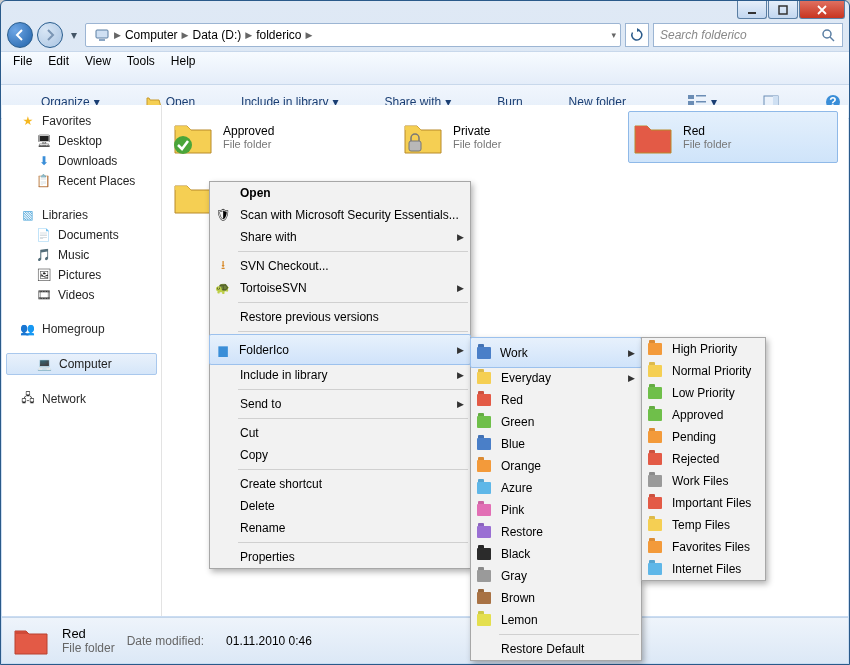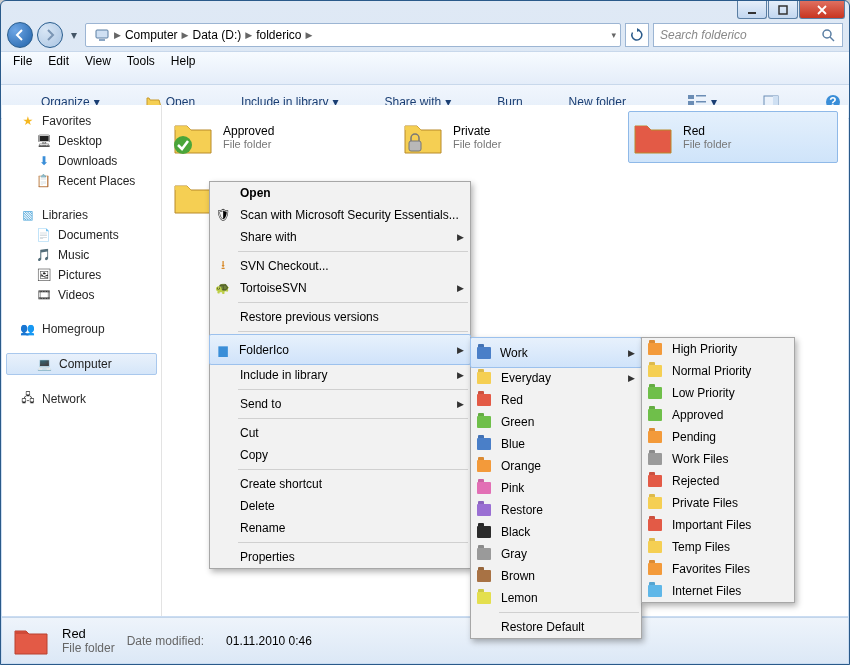--- a/index.html
+++ b/index.html
@@ -59,21 +59,21 @@
 
 
 .ctx { position: absolute; background: #f2f2f2; border: 1px solid #a7a7a7; box-shadow: 2px 3px 6px rgba(0,0,0,.3); font-size: 12px; }
 .ctx .row { display: flex; align-items: center; height: 22px; padding: 0 24px 0 30px; position: relative; white-space: nowrap; }
 .ctx .row:hover, .ctx .row.hover { background: linear-gradient(#e7f1fc, #d0e3fa); border: 1px solid #9cc1ed; border-radius: 2px; margin: -1px; padding: 0 23px 0 29px; height: 31px; }
 .ctx .sep { height: 1px; background: #d0d0d0; margin: 3px 2px 3px 28px; }
 .ctx .iconcell { position: absolute; left: 4px; width: 18px; height: 18px; display: flex; align-items: center; justify-content: center; }
 .ctx .arrow { position: absolute; right: 6px; font-size: 9px; color: #333; }
 .ctx1 { top: 180px; left: 208px; width: 262px; }
 .ctx2 { top: 336px; left: 469px; width: 172px; }
-.ctx3 { top: 336px; left: 640px; width: 154px; }
+.ctx3 { top: 336px; left: 640px; width: 125px; }
 
 
 .swatch { width: 14px; height: 12px; border-radius: 1px; display: inline-block; position: relative; }
 .swatch::before { content: ""; position: absolute; top: -3px; left: 1px; width: 6px; height: 3px; background: inherit; border-radius: 1px 1px 0 0; filter: brightness(0.9); }
 
 .ico16 { width: 16px; height: 16px; display: inline-flex; align-items: center; justify-content: center; }
 .star { color: #f5b720; }
 </style>
 </head>
 <body>
@@ -427,20 +427,26 @@
         <span>Blue</span>
       </div>
       <div class="row">
         <span class="iconcell">
           <span class="swatch" style="background:#f39a3a"></span>
         </span>
         <span>Orange</span>
       </div>
       <div class="row">
         <span class="iconcell">
+          <span class="swatch" style="background:#5fb7e8"></span>
+        </span>
+        <span>Azure</span>
+      </div>
+      <div class="row">
+        <span class="iconcell">
           <span class="swatch" style="background:#e26fb5"></span>
         </span>
         <span>Pink</span>
       </div>
       <div class="row">
         <span class="iconcell">
           <span class="swatch" style="background:#9a6fd3"></span>
         </span>
         <span>Restore</span>
       </div>
@@ -499,46 +505,40 @@
         <span>Approved</span>
       </div>
       <div class="row">
         <span class="iconcell">
           <span class="swatch" style="background:#f39a3a"></span>
         </span>
         <span>Pending</span>
       </div>
       <div class="row">
         <span class="iconcell">
+          <span class="swatch" style="background:#e35a46"></span>
+        </span>
+        <span>Rejected</span>
+      </div>
+      <div class="row">
+        <span class="iconcell">
           <span class="swatch" style="background:#9a9a9a"></span>
         </span>
         <span>Work Files</span>
       </div>
       <div class="row">
         <span class="iconcell">
           <span class="swatch" style="background:#e35a46"></span>
         </span>
-        <span>Rejected</span>
+        <span>Important Files</span>
       </div>
       <div class="row">
         <span class="iconcell">
           <span class="swatch" style="background:#f5cf53"></span>
         </span>
-        <span>Private Files</span>
-      </div>
-      <div class="row">
-        <span class="iconcell">
-          <span class="swatch" style="background:#e35a46"></span>
-        </span>
-        <span>Important Files</span>
-      </div>
-      <div class="row">
-        <span class="iconcell">
-          <span class="swatch" style="background:#f5cf53"></span>
-        </span>
         <span>Temp Files</span>
       </div>
       <div class="row">
         <span class="iconcell">
           <span class="swatch" style="background:#f39a3a"></span>
         </span>
         <span>Favorites Files</span>
       </div>
       <div class="row">
         <span class="iconcell">

